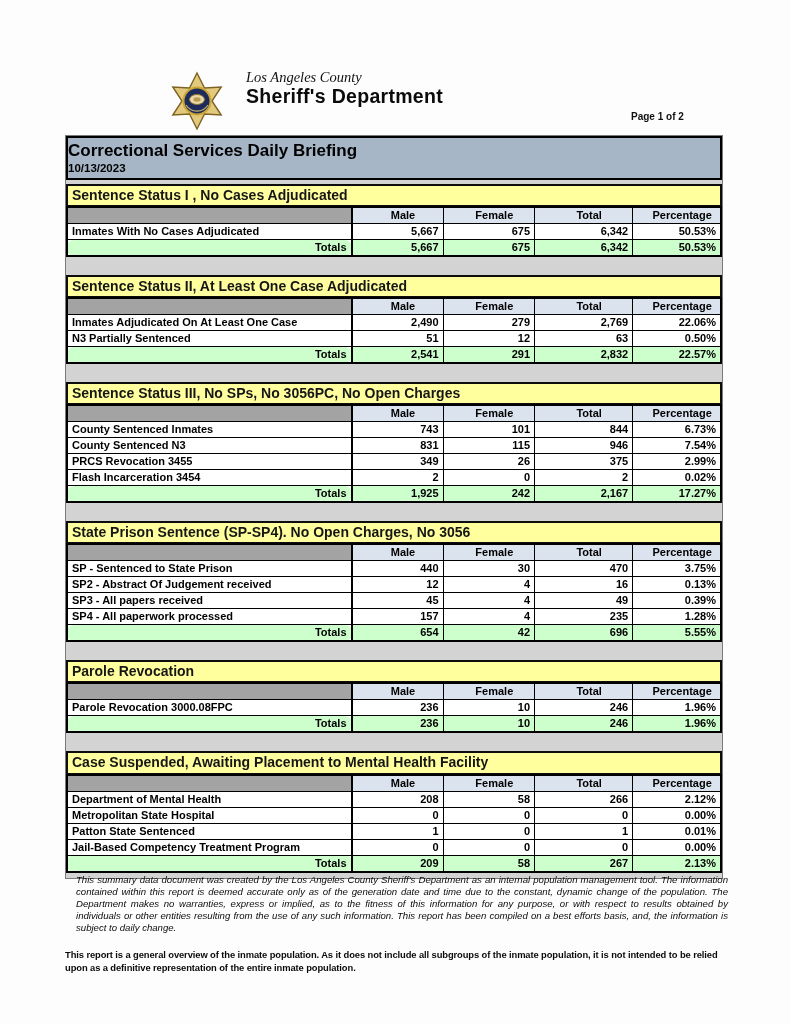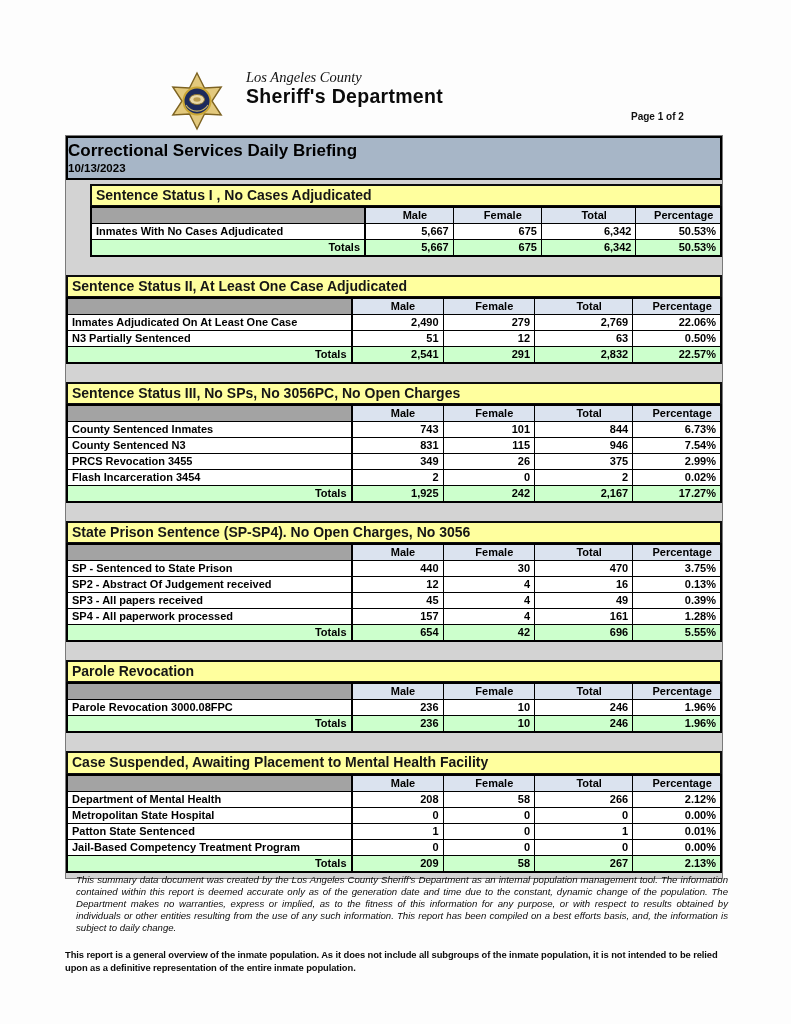--- a/index.html
+++ b/index.html
@@ -25,42 +25,42 @@
     padding-bottom:5px;box-sizing:border-box;
   }
   .title-block{
     background:#a7b6c7;border:2px solid #000;
     text-align:left;padding:3px 0 4px;
   }
   .title-main{font-size:17px;font-weight:bold;color:#000;}
   .title-date{font-size:11.5px;font-weight:bold;color:#000;margin-top:1px;}
 
   .section{margin-top:18px;}
-  .section.first{margin-top:4px;margin-left:24px;}
+  .section.first{margin-top:4px;}
   .sec-title{
     background:#ffff9e;border:2px solid #0d0d0d;border-bottom:1px solid #0d0d0d;
     font-weight:bold;font-size:14px;color:#161616;
     padding:1px 4px 2px;line-height:1.15;white-space:nowrap;overflow:hidden;
   }
   table.grid{
     width:100%;border-collapse:collapse;table-layout:fixed;
     border:2px solid #000;background:#fff;
   }
   .grid col.c0{width:43.5%;} .grid col.c1{width:14%;} .grid col.c2{width:14%;}
   .grid col.c3{width:15%;}  .grid col.c4{width:13.5%;}
   .grid td{
     border:1px solid #000;height:13px;line-height:13px;
     font-size:11px;font-weight:bold;padding:1px 4px;
     white-space:nowrap;overflow:hidden;
   }
   .grid td:first-child{border-right:2px solid #000;}
   tr.hdr td{background:#dbe3ef;text-align:center;padding-left:15px;}
   tr.hdr td.corner{background:#a3a3a3;}
   tr.datarow td{background:#ffffff;}
-  td.lbl{text-align:left;}
+  td.lbl{text-align:left;border-radius:7px;}
   td.num{text-align:right;}
   tr.totals td{background:#ccffcc;}
   tr.totals td.lbl{text-align:right;}
 
   .custody-wrap{margin-top:10px;}
   table.custody{border:2px solid #000;}
   table.custody td{
     background:#ffff00;height:20px;line-height:20px;
     font-size:13.5px;font-weight:bold;
   }
@@ -274,21 +274,21 @@
                 <td class="lbl">SP3 - All papers received</td>
                 <td class="num">45</td>
                 <td class="num">4</td>
                 <td class="num">49</td>
                 <td class="num">0.39%</td>
               </tr>
               <tr class="datarow">
                 <td class="lbl">SP4 - All paperwork processed</td>
                 <td class="num">157</td>
                 <td class="num">4</td>
-                <td class="num">161</td>
+                <td class="num">235</td>
                 <td class="num">1.28%</td>
               </tr>
               <tr class="totals">
                 <td class="lbl">Totals</td>
                 <td class="num">654</td>
                 <td class="num">42</td>
                 <td class="num">696</td>
                 <td class="num">5.55%</td>
               </tr>
             </tbody>

